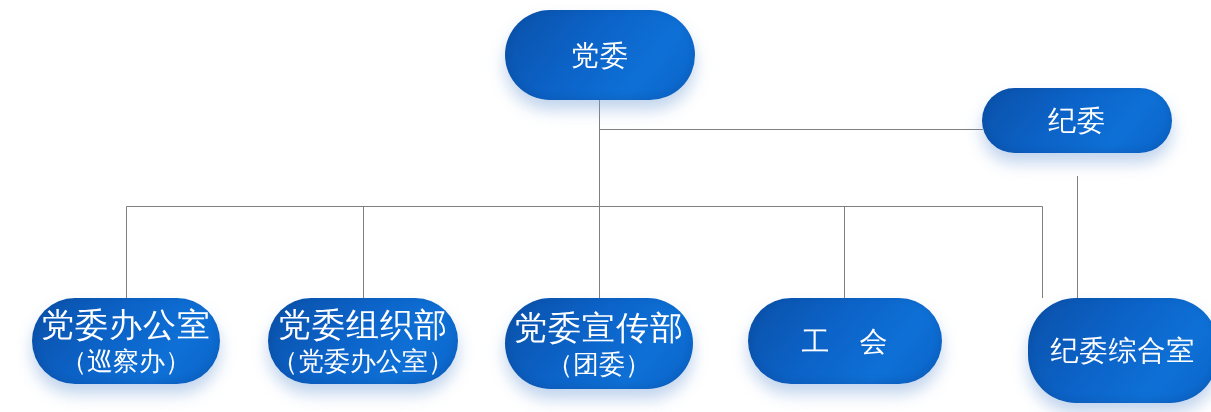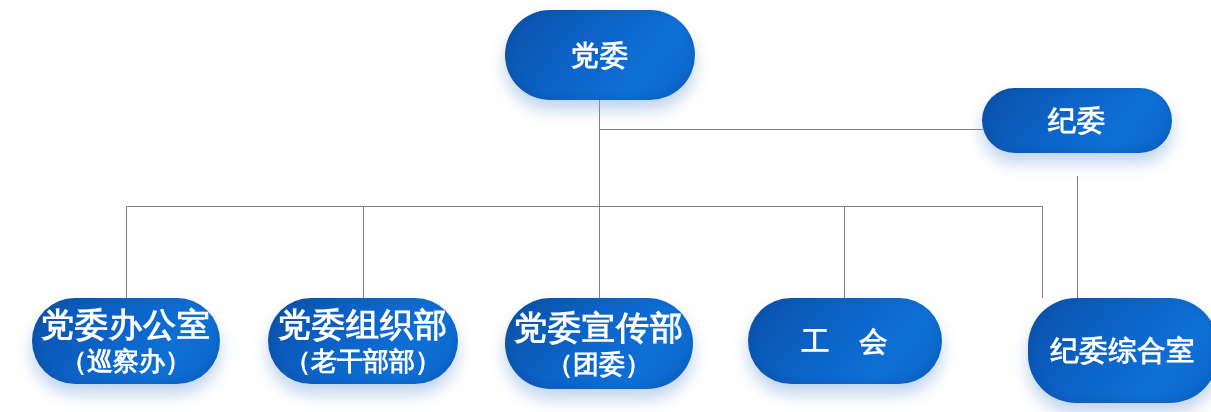--- a/index.html
+++ b/index.html
@@ -20,21 +20,20 @@
     position: absolute;
     display: flex;
     flex-direction: column;
     justify-content: center;
     text-align: center;
     color: #ffffff;
     background: linear-gradient(128deg, #0a50a8 0%, #0c63c8 42%, #0e70d6 72%, #0b63c8 100%);
     border-radius: 48px;
     box-shadow: 0 10px 16px rgba(118, 160, 214, 0.45), inset 0 -2px 8px rgba(0,0,30,0.10);
     line-height: 1.25;
-    font-weight: bold;
   }
   .node .line1 { font-size: 28px; letter-spacing: 1px; }
   .node.twoline .line1 { font-size: 33px; }
   .node .line2 { font-size: 26px; }
 
   .n-dangwei        { left: 505px; top: 10px;  width: 190px; height: 90px; }
   .n-jiwei          { left: 982px; top: 88px;  width: 190px; height: 65px; }
   .n-bangongshi     { left: 32px;  top: 298px; width: 188px; height: 86px; }
   .n-zuzhibu        { left: 268px; top: 298px; width: 190px; height: 86px; }
   .n-xuanchuanbu    { left: 505px; top: 298px; width: 188px; height: 91px; }
@@ -67,21 +66,21 @@
     <span class="line1">纪委</span>
   </div>
 
   <div class="node twoline n-bangongshi">
     <span class="line1">党委办公室</span>
     <span class="line2">（巡察办）</span>
   </div>
 
   <div class="node twoline n-zuzhibu">
     <span class="line1">党委组织部</span>
-    <span class="line2">（老干部部）</span>
+    <span class="line2">（党委办公室）</span>
   </div>
 
   <div class="node twoline n-xuanchuanbu">
     <span class="line1">党委宣传部</span>
     <span class="line2">（团委）</span>
   </div>
 
   <div class="node n-gonghui">
     <span class="line1">工　会</span>
   </div>

